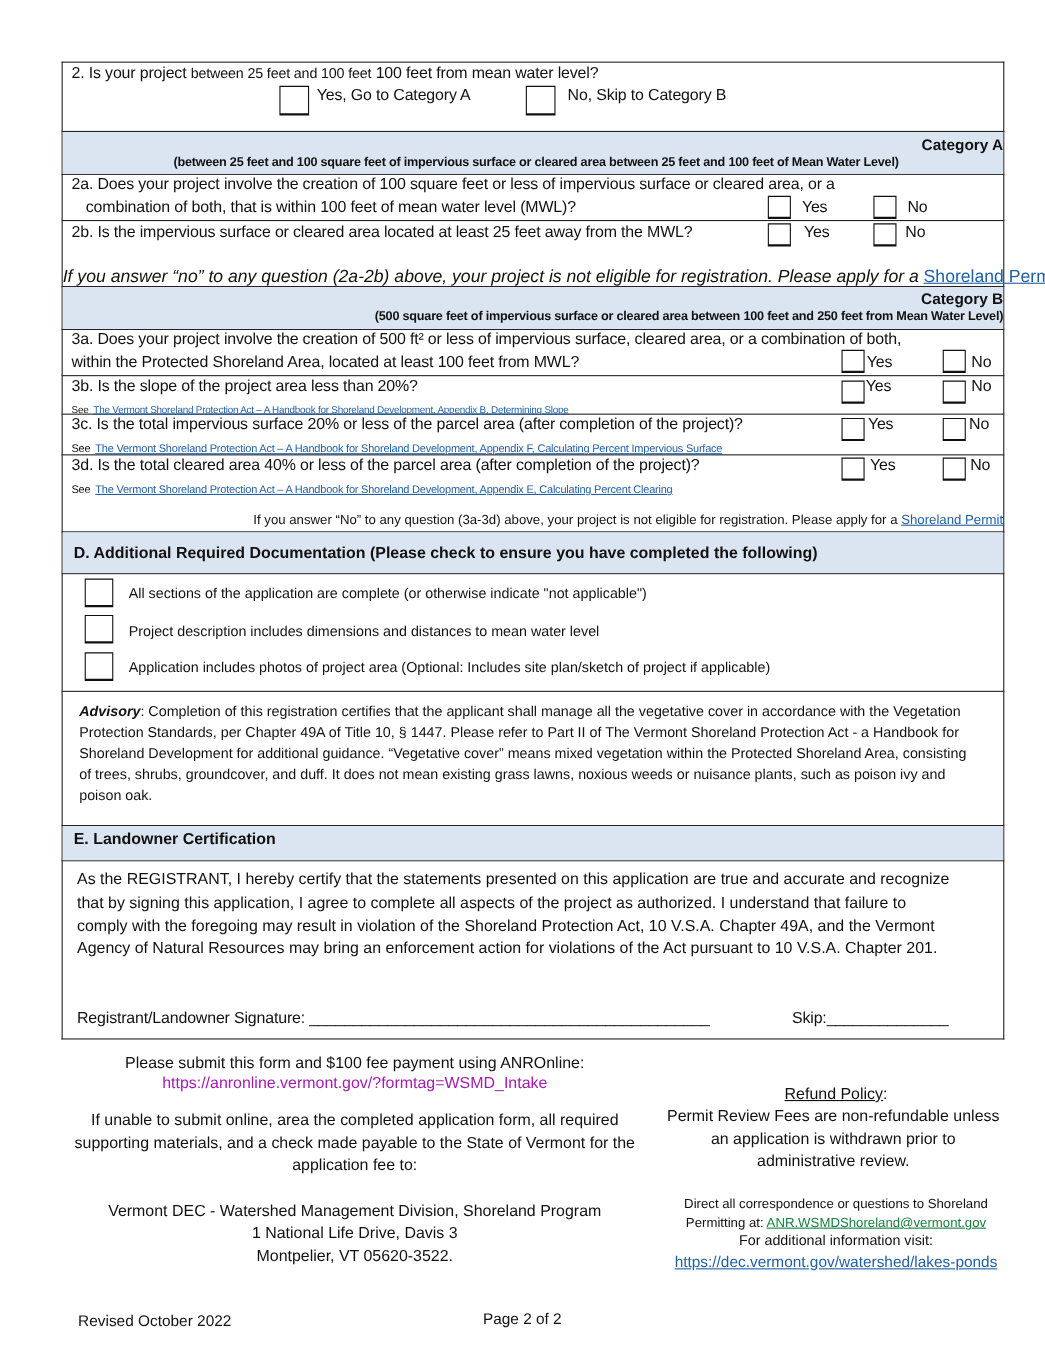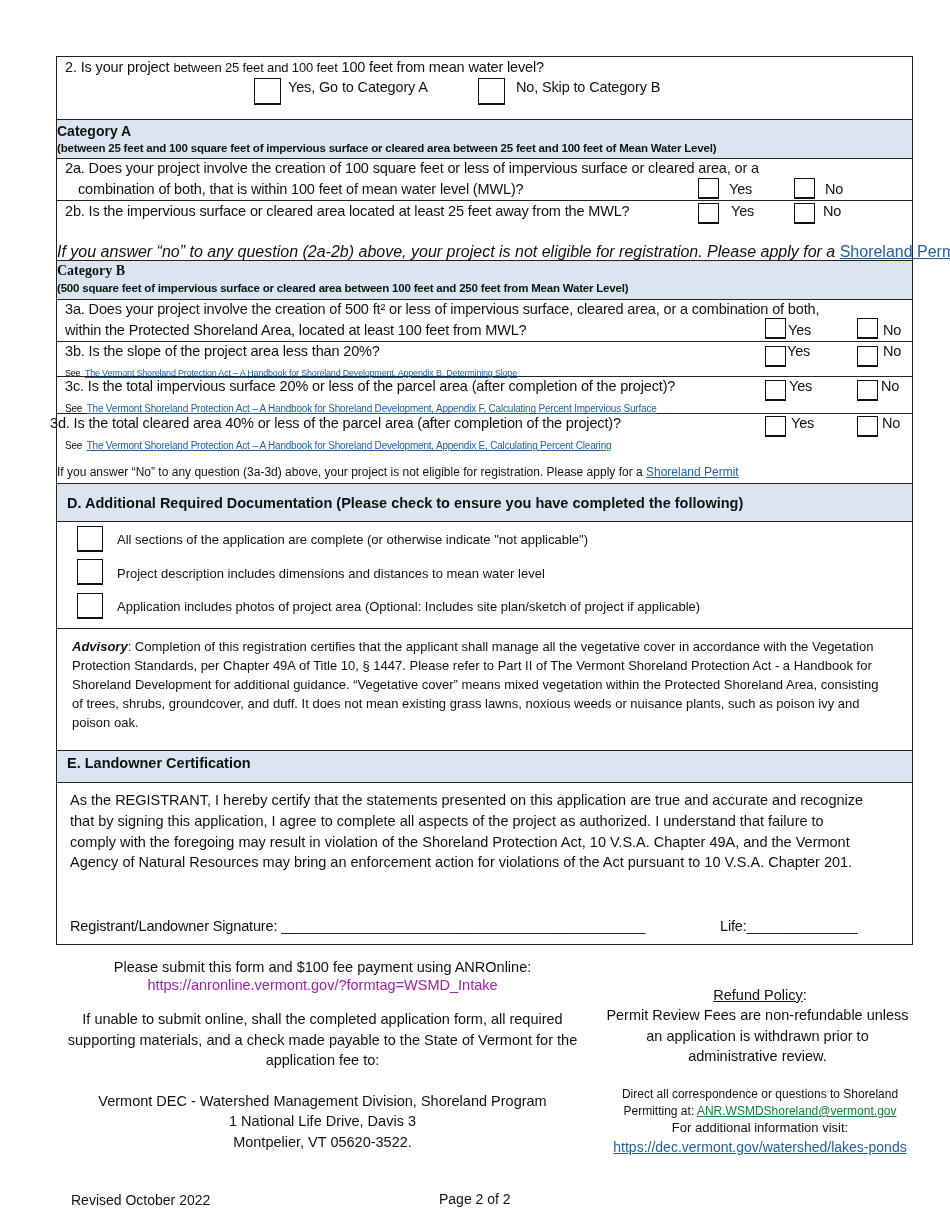--- a/index.html
+++ b/index.html
@@ -8,21 +8,21 @@
     .frame { position: absolute; left: 56px; width: 857px; border-left: 1px solid #222; border-right: 1px solid #222; }
     .hline { position: absolute; left: 56px; width: 857px; height: 1px; background: #222; }
     .band { position: absolute; left: 57px; width: 855px; background: #dbe5f1; }
     .txt { position: absolute; white-space: nowrap; }
     .q { font-size: 14.5px; letter-spacing: -0.15px; }
     .cb { position: absolute; width: 26px; height: 26px; border: 1.5px solid #111; background: #fff; border-bottom-width: 2px; }
     .cbs { position: absolute; width: 21px; height: 21px; border: 1.3px solid #111; background: #fff; border-bottom-width: 2px; }
     .link { color: #1f5fa6; text-decoration: underline; cursor: pointer; }
     .small-link { font-size: 9.5px; letter-spacing: -0.2px; }
     .note { font-size: 16px; font-style: italic; }
-    .center { text-align: left; }
+    .center { text-align: right; }
     .bold { font-weight: bold; }
     .para { font-size: 13px; line-height: 19px; white-space: normal; }
     .cert { font-size: 14.5px; line-height: 20.8px; white-space: normal; }
     .bottom { font-size: 14.5px; line-height: 20.5px; text-align: center; white-space: normal; }
     .blue { color: #a21caf; }
   </style>
 </head>
 <body>
 
 <div class="frame" style="top:56px;height:889px;"></div>
@@ -72,21 +72,21 @@
 <div class="cbs" style="left:698px;top:203px;"></div>
 <div class="txt q" style="left:731px;top:203px;">Yes</div>
 <div class="cbs" style="left:794px;top:203px;"></div>
 <div class="txt q" style="left:823px;top:203px;">No</div>
 
 <div class="txt note center" style="left:57px;width:855px;top:243px;">
   <span>If you answer “no” to any question (2a-2b) above, your project is not eligible for registration. Please apply for a</span>
   <span class="link" style="font-style:normal;">Shoreland Permit</span><span>.</span>
 </div>
 
-<div class="txt bold center" style="left:57px;width:855px;top:263px;font-size:14px;font-family:Liberation Serif, serif;">Category B</div>
+<div class="txt bold center" style="left:57px;width:855px;top:263px;font-size:14px;">Category B</div>
 <div class="txt bold center" style="left:57px;width:855px;top:282px;font-size:11.5px;letter-spacing:-0.2px;">(500 square feet of impervious surface or cleared area between 100 feet and 250 feet from Mean Water Level)</div>
 
 <div class="txt q" style="left:65px;top:301px;">3a. Does your project involve the creation of 500 ft² or less of impervious surface, cleared area, or a combination  of both,</div>
 <div class="txt q" style="left:65px;top:322px;">within the Protected Shoreland Area, located at least 100 feet from MWL?</div>
 <div class="cbs" style="left:765px;top:318px;"></div>
 <div class="txt q" style="left:788px;top:322px;">Yes</div>
 <div class="cbs" style="left:857px;top:318px;"></div>
 <div class="txt q" style="left:883px;top:322px;">No</div>
 
 <div class="txt q" style="left:65px;top:343px;">3b. Is the slope of the project area less than 20%?</div>
@@ -102,21 +102,21 @@
 <div class="txt q" style="left:65px;top:378px;">3c. Is the total impervious surface 20% or less of the parcel area (after completion of the project)?</div>
 <div class="txt" style="left:65px;top:398px;">
   <span class="small-link" style="font-size:10px;">See</span>
   <span class="link small-link" style="font-size:10px;">The Vermont Shoreland Protection Act – A Handbook for Shoreland Development, Appendix F, Calculating Percent Impervious Surface</span>
 </div>
 <div class="cbs" style="left:765px;top:380px;"></div>
 <div class="txt q" style="left:789px;top:378px;">Yes</div>
 <div class="cbs" style="left:857px;top:380px;"></div>
 <div class="txt q" style="left:881px;top:378px;">No</div>
 
-<div class="txt q" style="left:50px;top:415px;">3d. Is the total cleared area 40% or less of the parcel area (after completion of the project)?</div>
+<div class="txt q" style="left:65px;top:415px;">3d. Is the total cleared area 40% or less of the parcel area (after completion of the project)?</div>
 <div class="txt" style="left:65px;top:435px;">
   <span class="small-link" style="font-size:10px;">See</span>
   <span class="link small-link" style="font-size:10px;">The Vermont Shoreland Protection Act – A Handbook for Shoreland Development, Appendix E, Calculating Percent Clearing</span>
 </div>
 <div class="cbs" style="left:765px;top:416px;"></div>
 <div class="txt q" style="left:791px;top:415px;">Yes</div>
 <div class="cbs" style="left:857px;top:416px;"></div>
 <div class="txt q" style="left:882px;top:415px;">No</div>
 
 <div class="txt center" style="left:57px;width:855px;top:465px;font-size:12px;">
@@ -136,26 +136,26 @@
   <span class="bold" style="font-style:italic;">Advisory</span><span>: Completion of this registration certifies that the applicant shall manage all the vegetative cover in accordance with   the Vegetation Protection Standards, per Chapter 49A of Title 10, § 1447. Please refer to Part II of The Vermont Shoreland   Protection Act - a Handbook for Shoreland Development for additional guidance. “Vegetative cover” means mixed vegetation   within the Protected Shoreland Area, consisting of trees, shrubs, groundcover, and duff. It does not mean existing grass   lawns, noxious weeds or nuisance plants, such as poison ivy and poison oak.</span>
 </div>
 
 <div class="txt bold" style="left:67px;top:755px;font-size:14.5px;">E. Landowner Certification</div>
 <div class="txt cert" style="left:70px;top:790px;width:800px;">As the REGISTRANT, I hereby certify that the statements presented on this application are true and accurate  and recognize that by signing this application, I agree to complete all aspects of the project as authorized. I  understand that failure to comply with the foregoing may result in violation of the Shoreland Protection Act, 10 V.S.A. Chapter 49A, and the Vermont Agency of Natural Resources may bring an enforcement action for violations of the Act pursuant to 10 V.S.A. Chapter 201.</div>
 <div class="txt q" style="left:70px;top:918px;">
   <span>Registrant/Landowner Signature:</span>
   <span>______________________________________________</span>
 </div>
 <div class="txt q" style="left:720px;top:918px;">
-  <span>Life:</span><span>______________</span>
+  <span>Skip:</span><span>______________</span>
 </div>
 
 <div class="txt bottom" style="left:60px;width:525px;top:957px;">Please submit this form and $100 fee payment using ANROnline:</div>
 <div class="txt bottom blue" style="left:60px;width:525px;top:975px;cursor:pointer;">https://anronline.vermont.gov/?formtag=WSMD_Intake</div>
-<div class="txt bottom" style="left:65px;width:515px;top:1009px;">If unable to submit online, shall the completed application form, all required supporting materials, and a check made payable to the State of Vermont for the application fee to:</div>
+<div class="txt bottom" style="left:65px;width:515px;top:1009px;">If unable to submit online, area the completed application form, all required supporting materials, and a check made payable to the State of Vermont for the application fee to:</div>
 <div class="txt bottom" style="left:60px;width:525px;top:1091px;">Vermont DEC - Watershed Management Division, Shoreland Program</div>
 <div class="txt bottom" style="left:60px;width:525px;top:1111px;">1 National Life Drive, Davis 3</div>
 <div class="txt bottom" style="left:60px;width:525px;top:1132px;">Montpelier, VT 05620-3522.</div>
 
 <div class="txt bottom" style="left:595px;width:330px;top:985px;">
   <span style="text-decoration:underline;">Refund Policy</span><span>:</span>
 </div>
 <div class="txt bottom" style="left:605px;width:305px;top:1005px;">Permit Review Fees are non-refundable unless an application is withdrawn prior to administrative review.</div>
 <div class="txt bottom" style="left:600px;width:320px;top:1086px;font-size:12px;line-height:17px;">
   <span>Direct all correspondence or questions to Shoreland Permitting at:</span>

